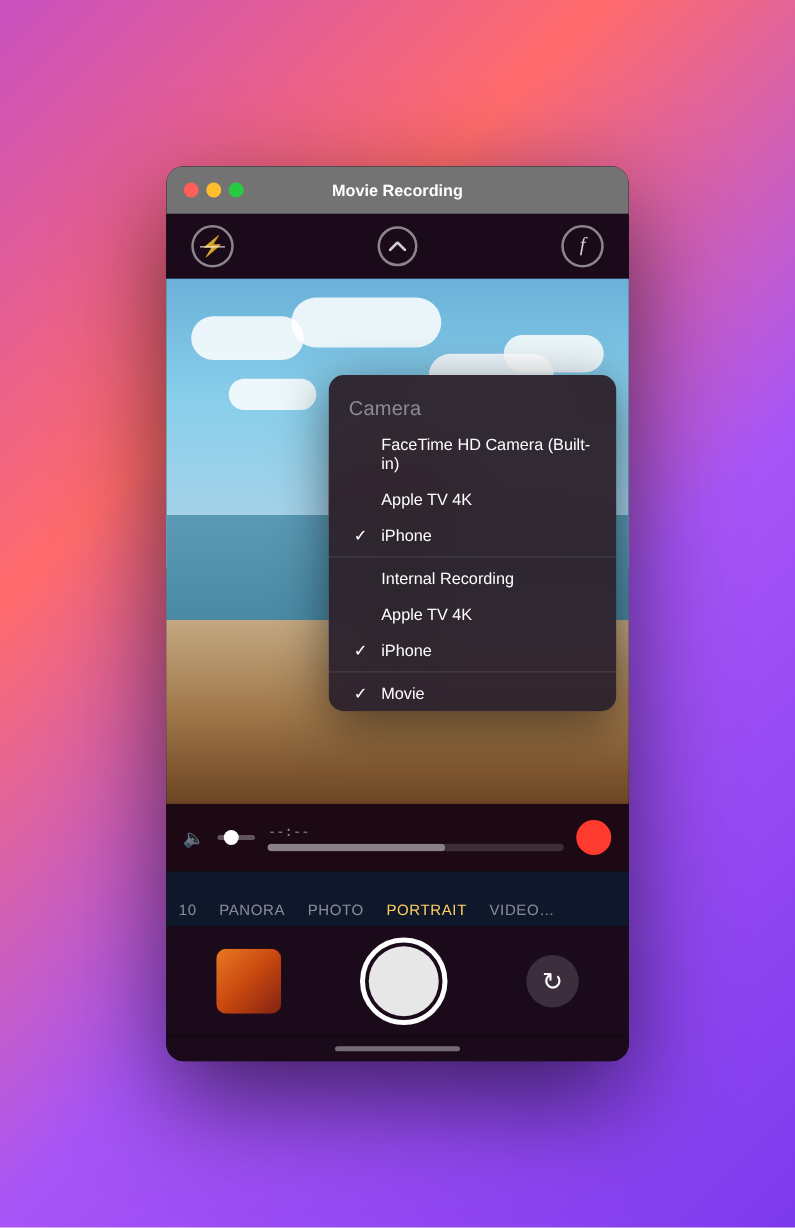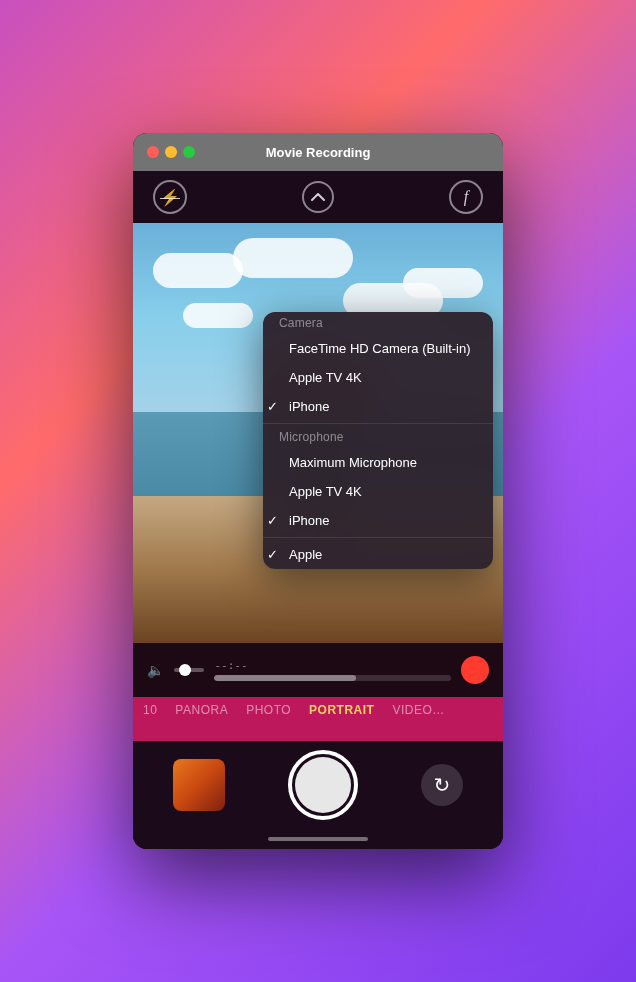--- a/index.html
+++ b/index.html
@@ -301,41 +301,41 @@
     }
 
     .timeline-fill {
       height: 100%;
       width: 60%;
       background: rgba(255,255,255,0.4);
       border-radius: 3px;
     }
 
     .mode-tabs {
-      background: #be185d;
-      display: flex;
-      align-items: flex-start;
+      background: #0f172a;
+      display: flex;
+      align-items: flex-end;
       padding: 6px 10px;
       gap: 18px;
       height: 44px;
       overflow: hidden;
     }
 
     .mode-tab {
       color: rgba(255,255,255,0.5);
       font-size: 12px;
       font-weight: 500;
       cursor: pointer;
       white-space: nowrap;
       letter-spacing: 0.5px;
     }
 
     .mode-tab.active {
       color: #ffd060;
-      font-weight: 700;
+      font-weight: 400;
     }
 
     .camera-controls {
       background: #1a0a1a;
       display: flex;
       align-items: center;
       justify-content: space-between;
       padding: 10px 40px;
       height: 88px;
     }
@@ -405,30 +405,30 @@
       background: rgba(45, 35, 45, 0.97);
       border-radius: 12px;
       overflow: hidden;
       box-shadow: 0 10px 40px rgba(0,0,0,0.5);
       backdrop-filter: blur(20px);
       z-index: 100;
     }
 
     .menu-section-header {
       color: rgba(255,255,255,0.45);
-      font-size: 12px;
+      font-size: 16px;
       font-weight: 500;
-      padding: 4px 16px 4px;
+      padding: 19px 16px 4px;
       letter-spacing: 0.2px;
     }
 
     .menu-item {
       display: flex;
       align-items: flex-start;
-      padding: 7px 4px;
+      padding: 7px 20px;
       color: #fff;
       font-size: 13px;
       cursor: pointer;
       gap: 8px;
     }
 
     .menu-check {
       width: 14px;
       font-size: 13px;
       color: #fff;
@@ -558,34 +558,33 @@
       <span class="menu-check empty">✓</span>
       <span class="menu-item-text">Apple TV 4K</span>
     </div>
     <div class="menu-item">
       <span class="menu-check">✓</span>
       <span class="menu-item-text">iPhone</span>
     </div>
 
     <div class="menu-divider"></div>
 
-    <div class="menu-section-header">Microphone</div>
     <div class="menu-item">
       <span class="menu-check empty">✓</span>
-      <span class="menu-item-text">Maximum Microphone</span>
+      <span class="menu-item-text">Internal Recording</span>
     </div>
     <div class="menu-item">
       <span class="menu-check empty">✓</span>
       <span class="menu-item-text">Apple TV 4K</span>
     </div>
     <div class="menu-item">
       <span class="menu-check">✓</span>
       <span class="menu-item-text">iPhone</span>
     </div>
 
     <div class="menu-divider"></div>
 
     <div class="menu-item">
       <span class="menu-check">✓</span>
-      <span class="menu-item-text">Apple</span>
+      <span class="menu-item-text">Movie</span>
     </div>
   </div>
 </div>
 
 </body></html>

